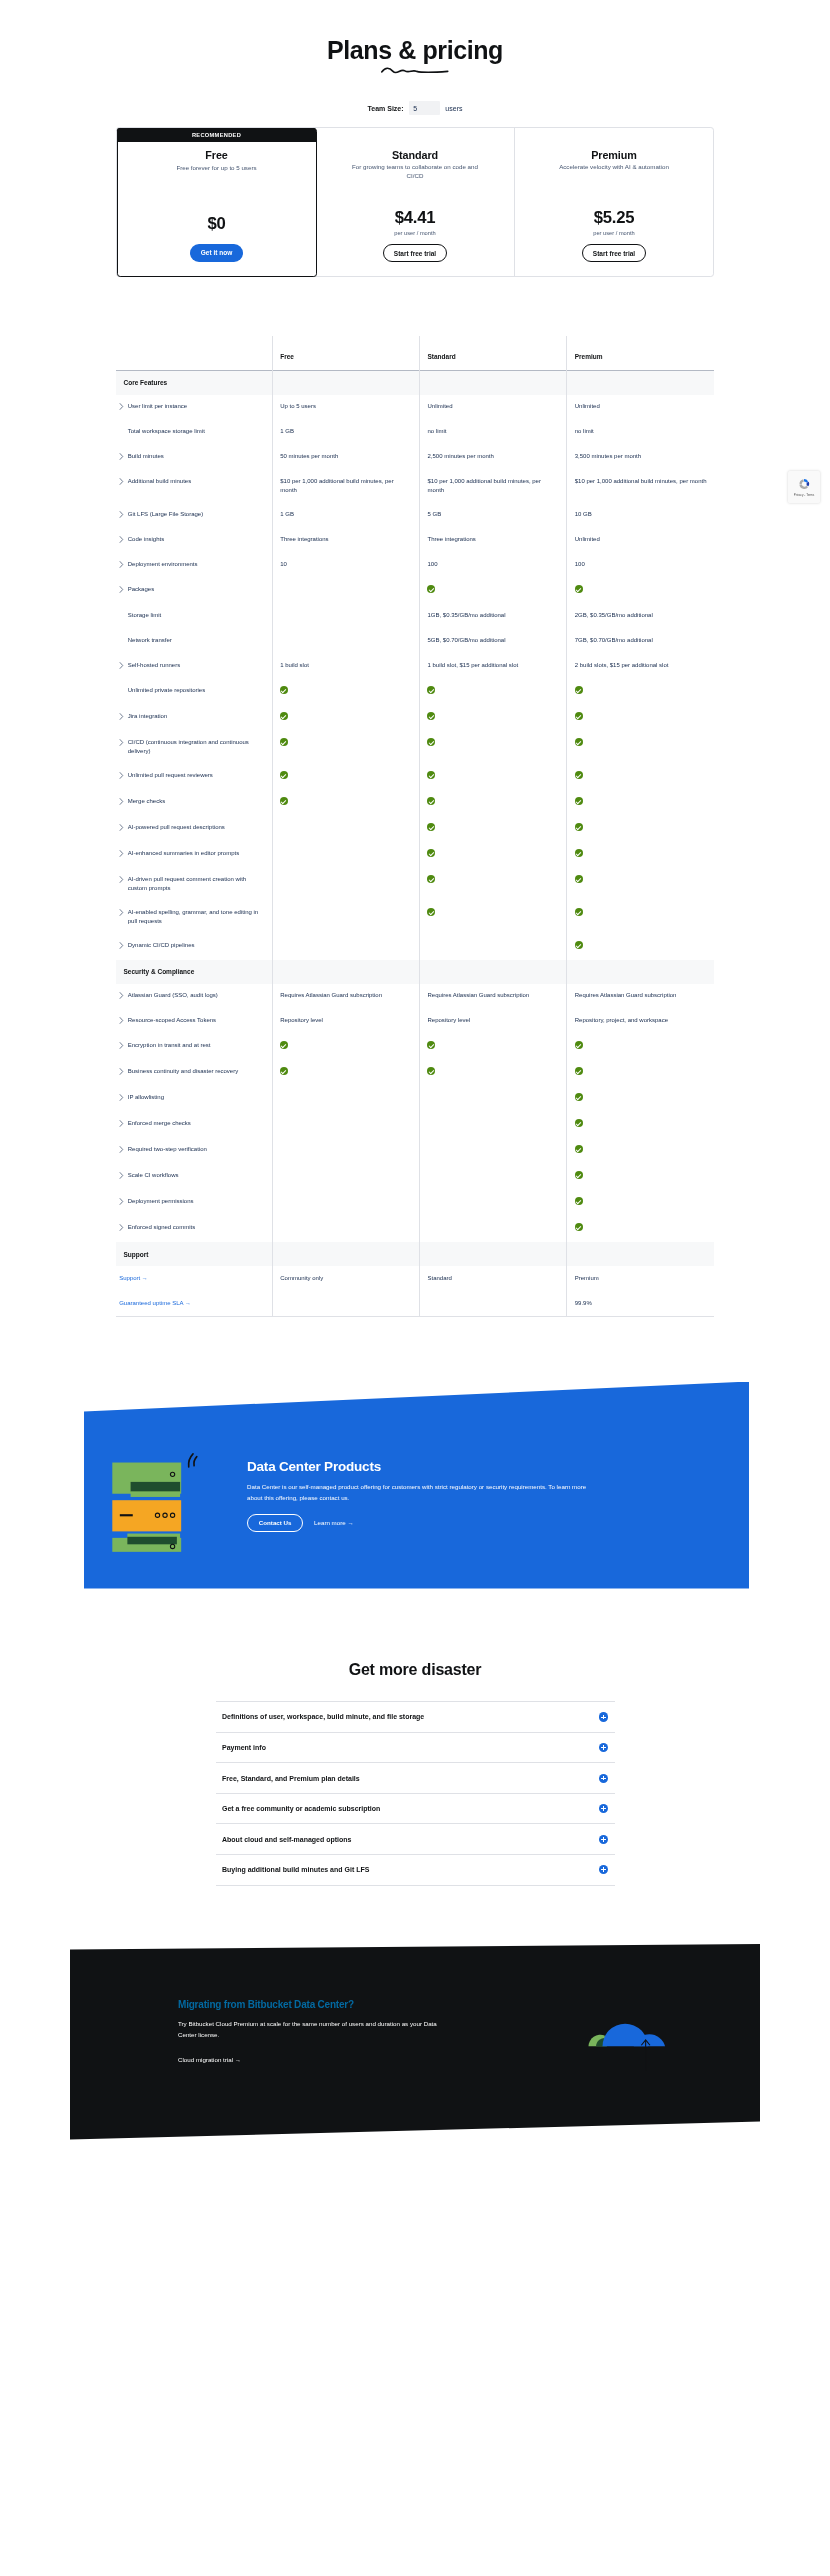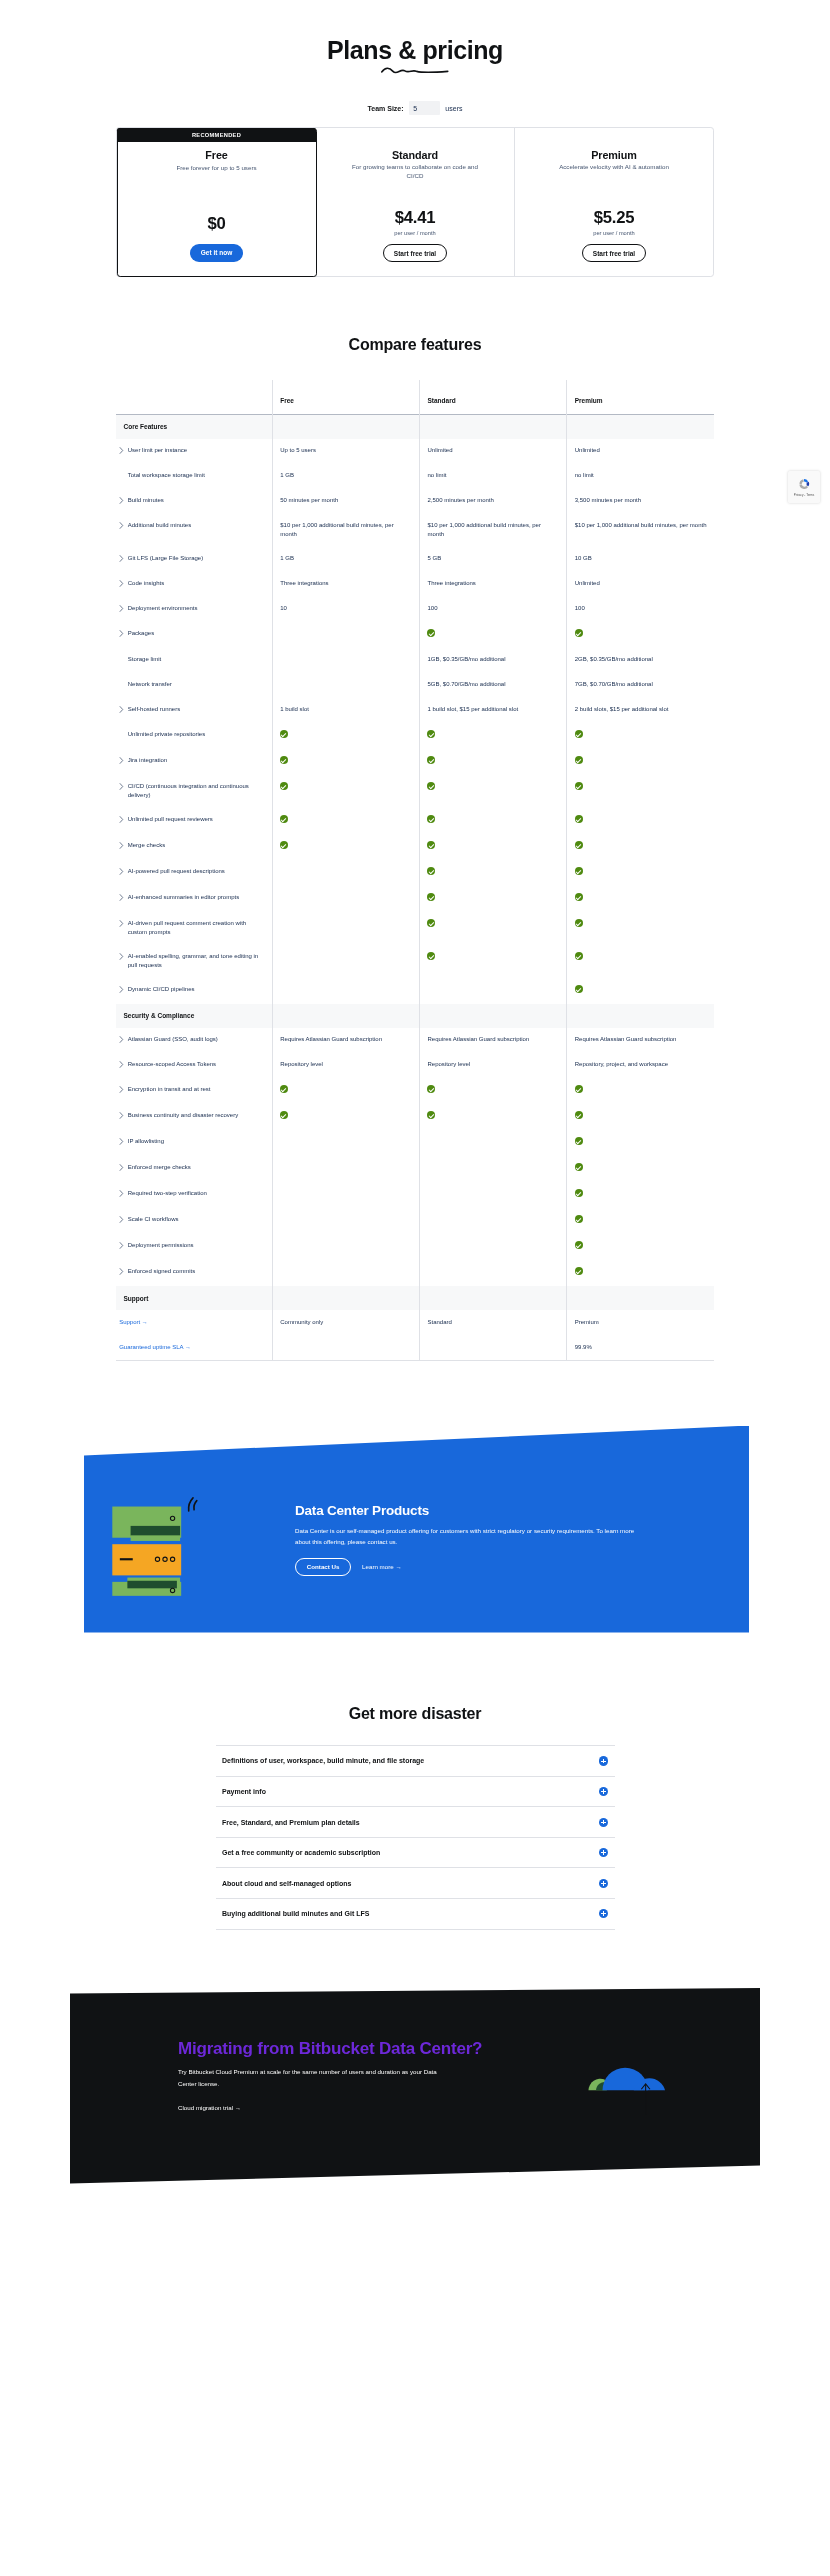--- a/index.html
+++ b/index.html
@@ -218,21 +218,21 @@
   }
   .dc-inner {
     position: absolute;
     left: 84px; top: 0;
     width: 665px; height: 232px;
     display: flex; align-items: center;
     padding-left: 24px;
     gap: 26px;
   }
   .dc-illu { position: relative; width: 113px; height: 113px; flex: 0 0 auto; }
-  .dc-text { padding-bottom: 4.3px; margin-left: 48px; }
+  .dc-text { padding-bottom: 4.3px; }
   .dc-title {
     font-size: 13.5px; font-weight: 800; color: #fff;
     letter-spacing: -0.2px; margin-bottom: 7.5px;
   }
   .dc-body {
     font-size: 6.2px; color: #fff; line-height: 1.75;
     max-width: 345px; margin-bottom: 10.8px;
   }
   .dc-actions { display: flex; align-items: center; gap: 10.8px; }
   .btn-white-outline {
@@ -272,21 +272,21 @@
     width: 690px; height: 216px; background: #101214;
     clip-path: polygon(0 26px, 100% 20.5px, 100% 198px, 0 216px);
   }
   .mig-inner {
     position: absolute; left: 70px; top: 0;
     width: 690px; height: 216px;
     display: flex; align-items: center; justify-content: space-between;
     padding: 0 38px 0 108px;
   }
   .mig-title {
-    font-size: 17px; font-weight: 800; color: #6d28d9;
+    font-size: 10px; font-weight: 800; color: #0369a1;
     letter-spacing: -0.2px; margin-bottom: 7.5px;
   }
   .mig-body {
     font-size: 6.2px; color: #fff; line-height: 1.85;
     max-width: 264px; margin-bottom: 13px;
   }
   .mig-link { color: #fff; font-size: 6.2px; text-decoration: none; font-weight: 500; }
   .mig-illu { width: 89px; height: 89px; flex: 0 0 auto; margin-right: 51px; }
 </style>
 </head>
@@ -334,21 +334,20 @@
     <div class="card-price">$5.25</div>
     <div class="card-period">per user / month</div>
     <div class="card-cta-wrap">
       <button class="btn btn-outline">Start free trial</button>
     </div>
   </div>
 
 </section>
 
 <section class="compare-section">
-  <h2 class="section-title">Compare features</h2>
   <div class="table-wrap">
     <table class="compare">
       <colgroup>
         <col class="c-feat">
           <col class="c-plan">
           <col class="c-plan">
           <col class="c-plan">
       </colgroup>
       <thead>
         <tr>

